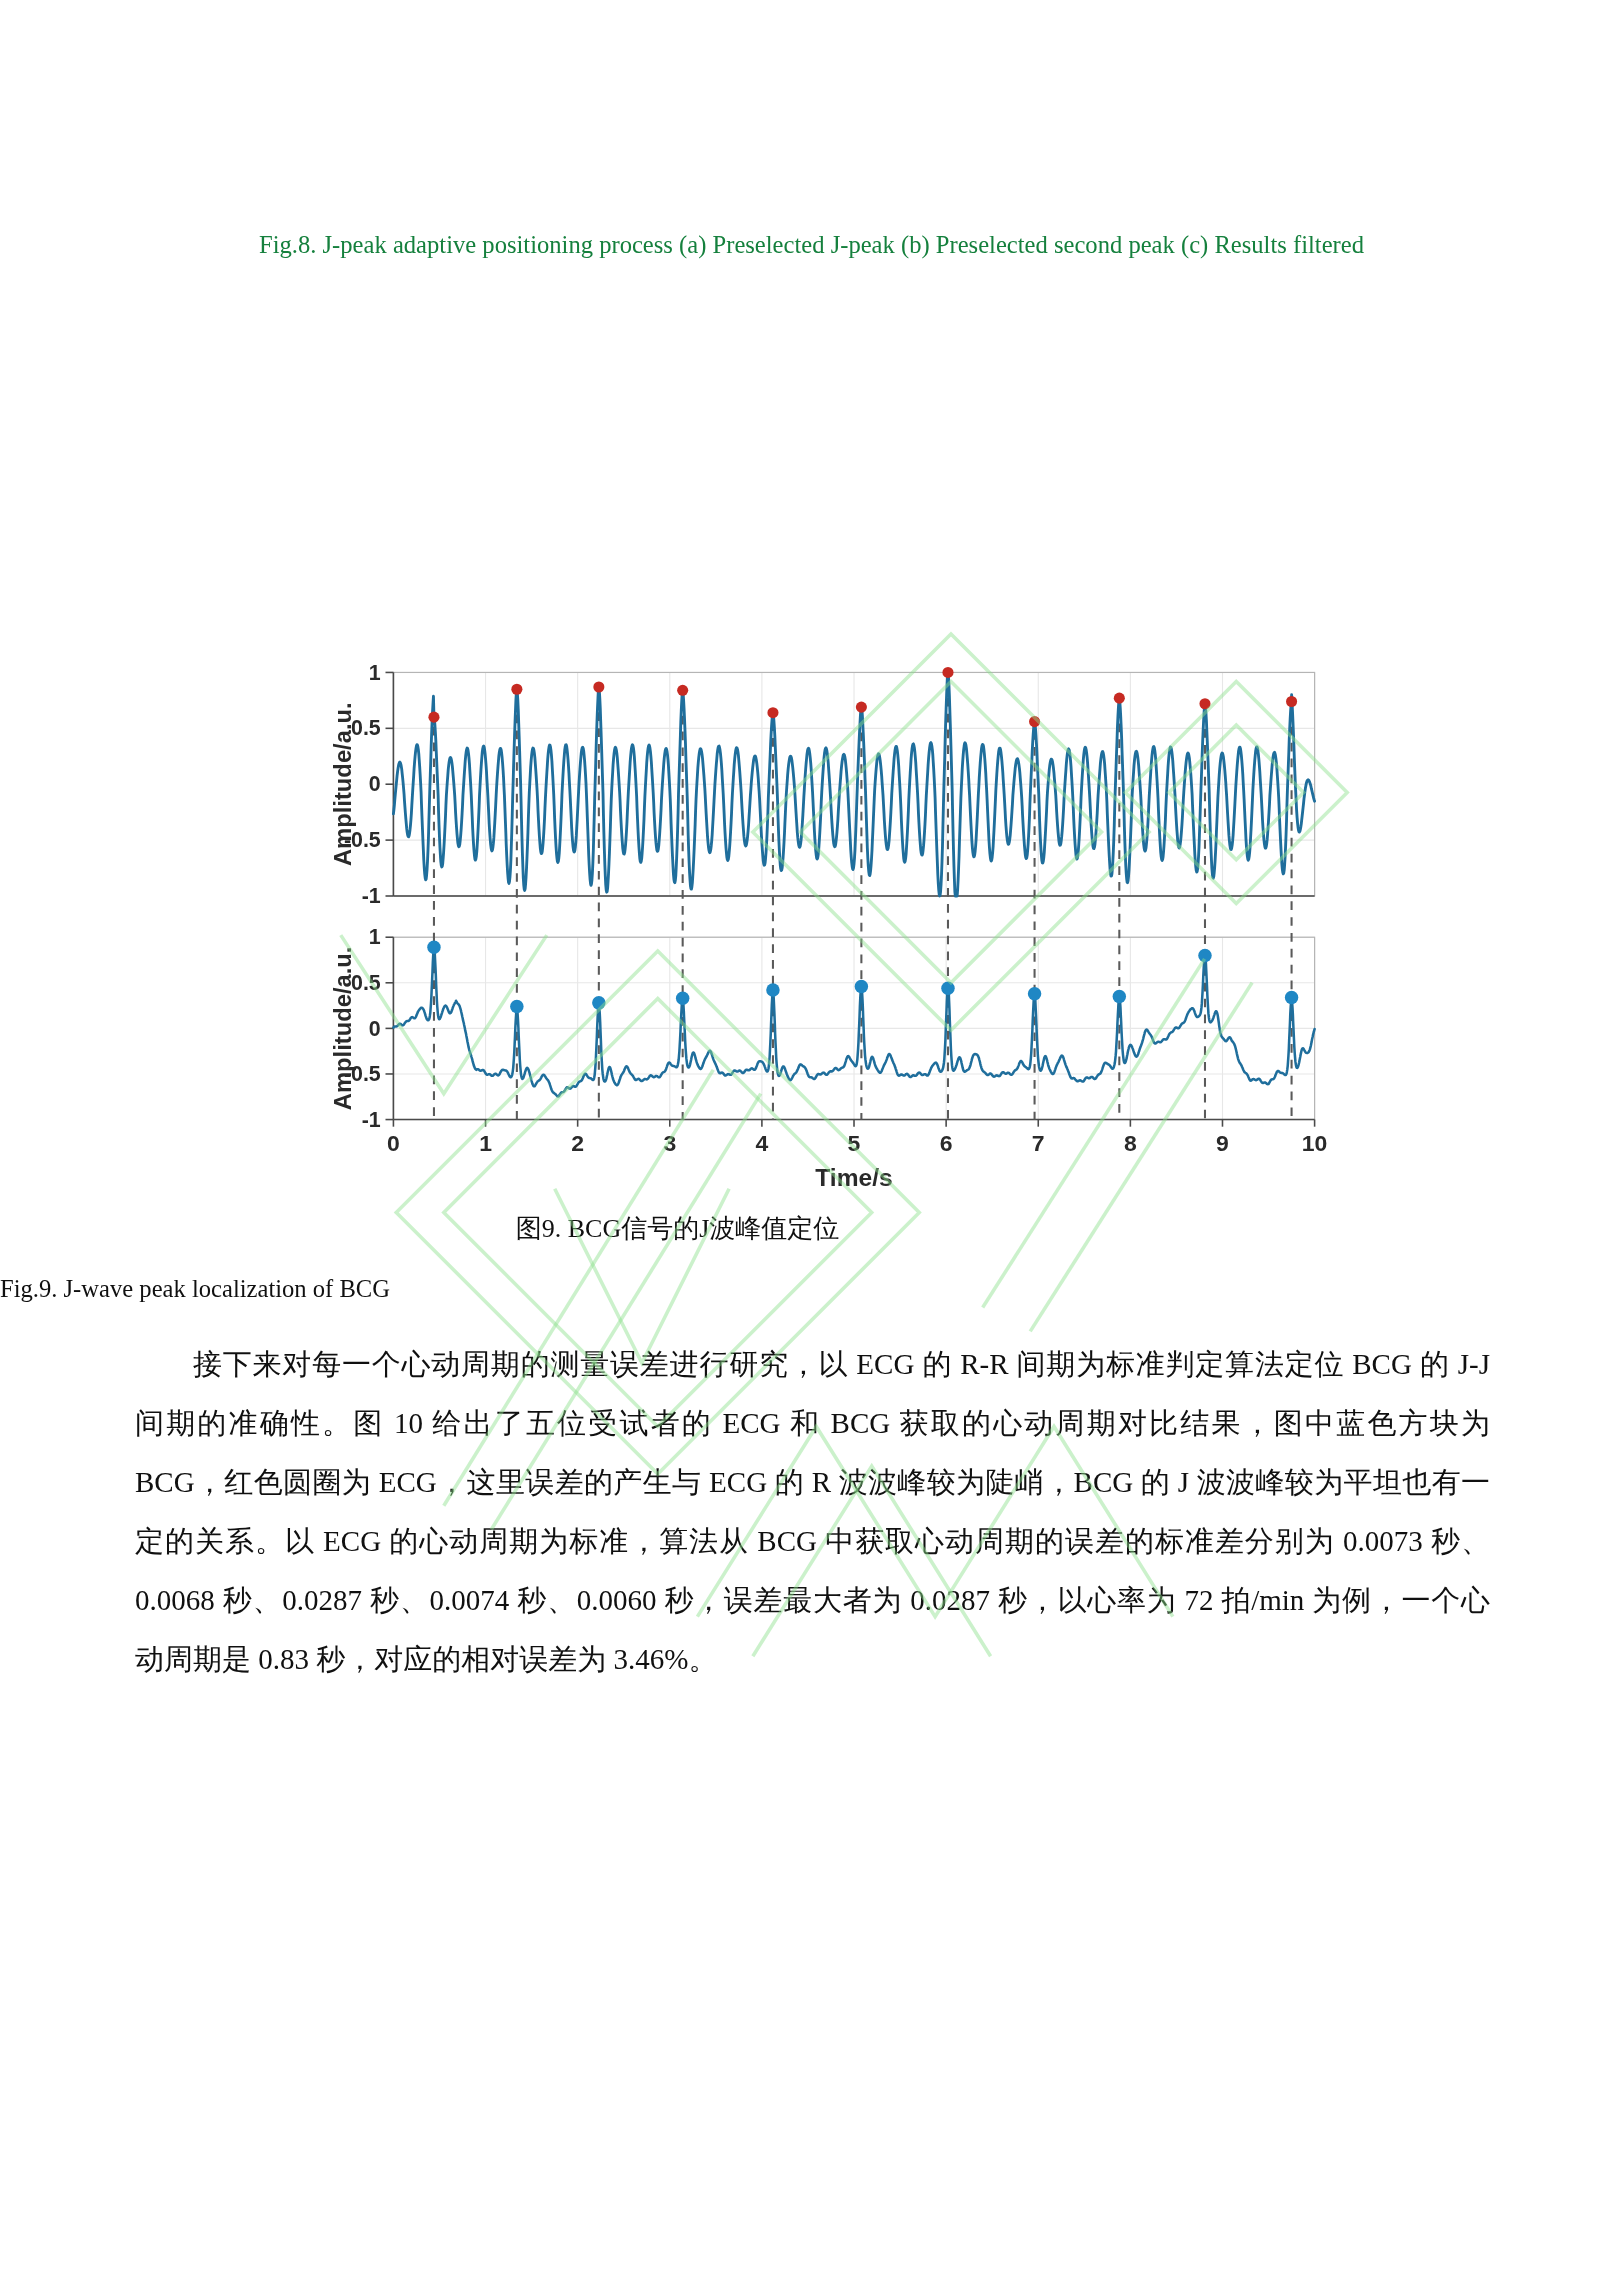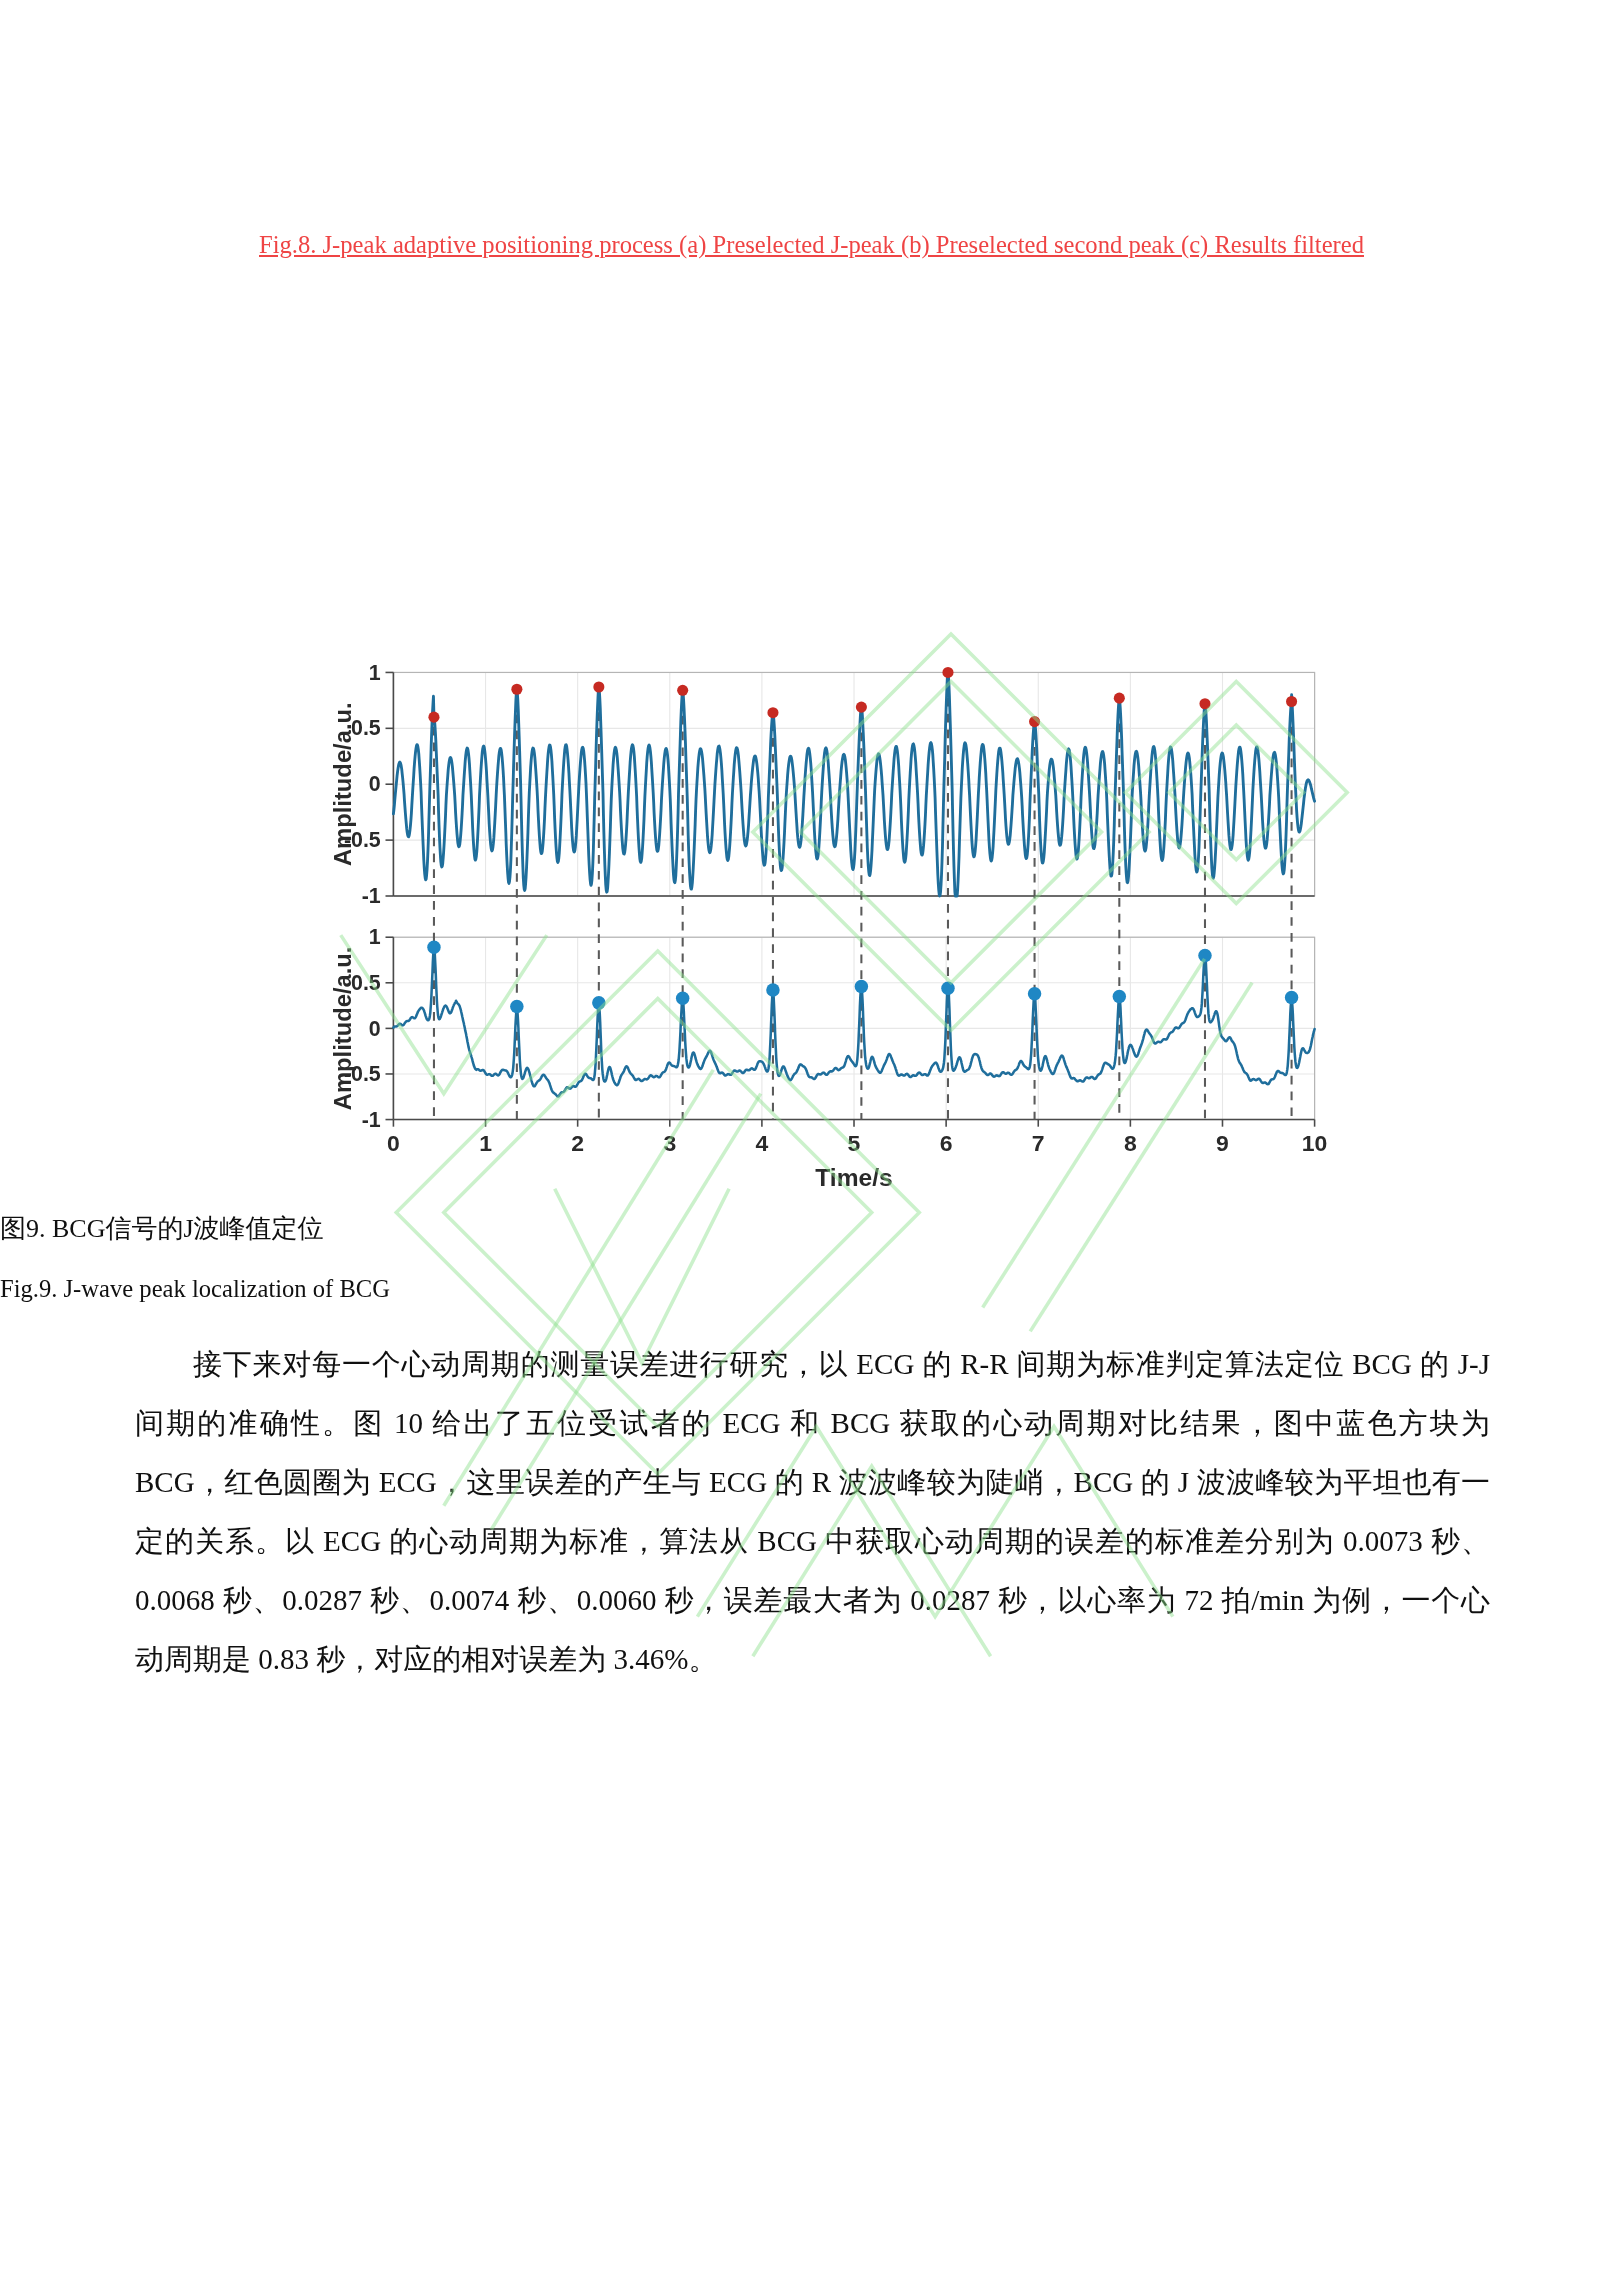--- a/index.html
+++ b/index.html
@@ -1,25 +1,25 @@
 <!DOCTYPE html>
 <html style="font-size:12.7px"><head>
 <meta charset="utf-8">
 <style>
   html,body{margin:0;padding:0;background:#ffffff;}
   .page{position:relative;width:1623px;height:2295px;background:#ffffff;overflow:hidden;
         font-family:"Liberation Serif",serif;color:#121212;}
   .fig8-caption{position:absolute;top:216px;left:0;width:1623px;text-align:center;
-        font-size:24.6px;line-height:57px;color:#ef4444;text-decoration:underline;}
+        font-size:24.6px;line-height:57px;color:#15803d;}
   .body-par{position:absolute;left:135px;width:1355px;margin:0;
         font-size:29px;line-height:59px;text-align:justify;text-indent:2em;color:#101010;}
   #par1{top:327px;}
   #par2{top:1335px;line-height:59px;}
   #chart{position:absolute;left:333px;top:655px;}
-  .cap-zh{position:absolute;top:1211px;left:0;width:1355px;font-size:26px;color:#101010;}
+  .cap-zh{position:absolute;top:1211px;left:0;width:1355px;text-align:center;font-size:26px;color:#101010;}
   .cap-en{position:absolute;top:1275px;left:0;width:1623px;text-align:left;font-size:24.6px;color:#101010;}
   #watermark{position:absolute;left:0;top:0;pointer-events:none;}
   .axis-text{font-family:"Liberation Sans",sans-serif;font-weight:bold;fill:#2a2a2a;}
 </style>
 </head>
 <body>
 
 <div class="page">
 
   <div class="fig8-caption">

